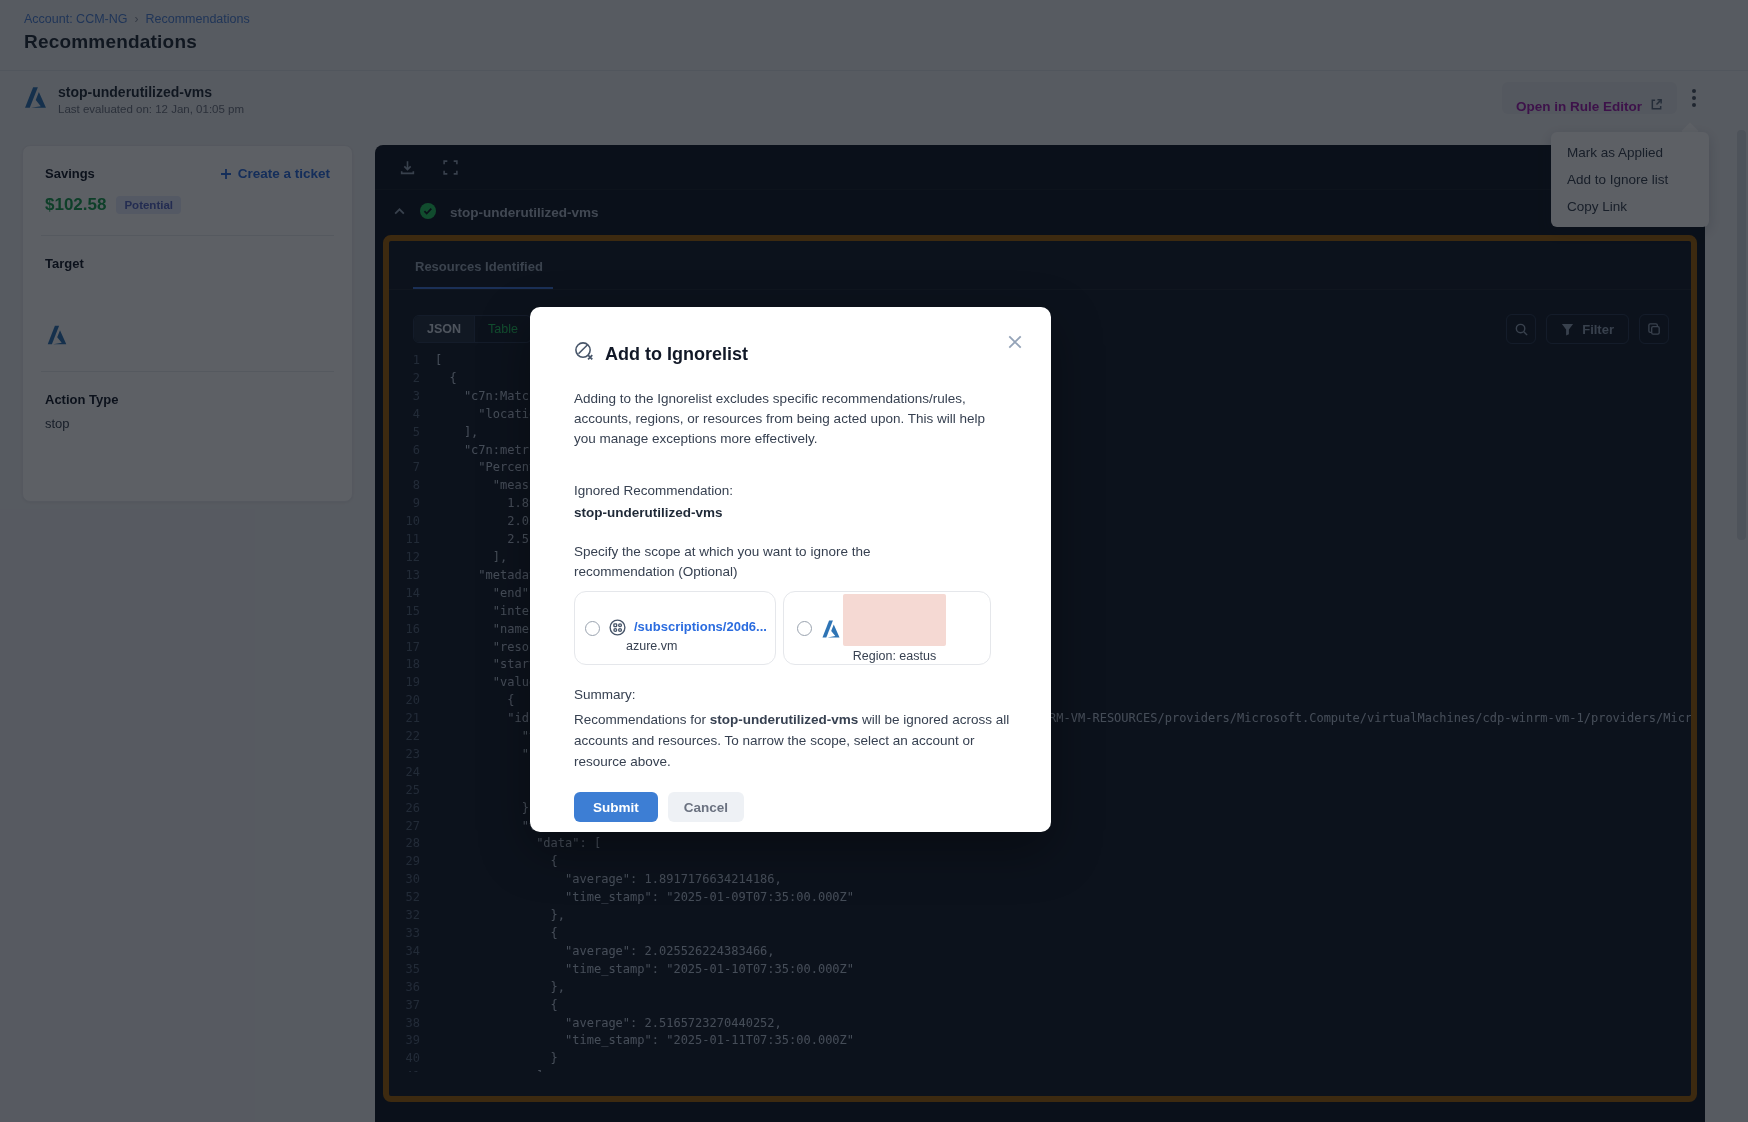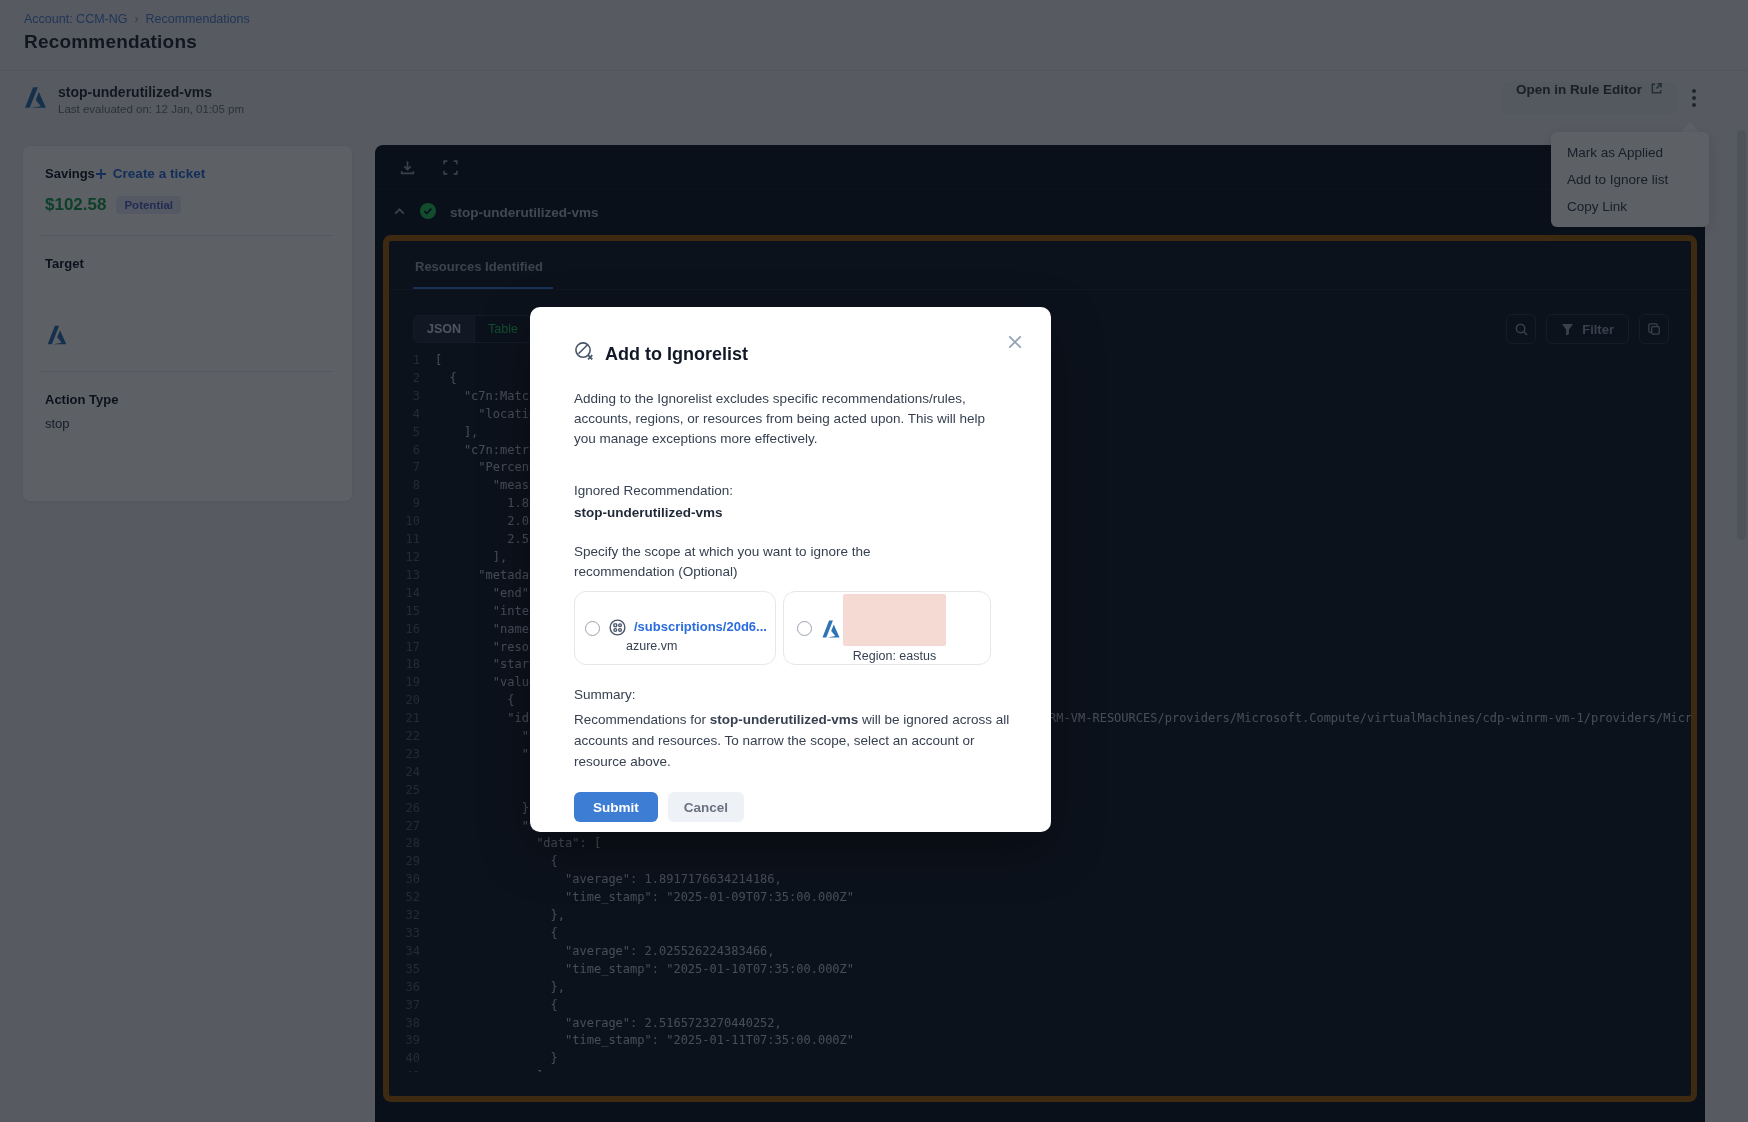--- a/index.html
+++ b/index.html
@@ -14,37 +14,37 @@
 
   
   .crumbs{left:24px;top:12px;font-size:12.5px;color:var(--crumb);display:flex;gap:7px;align-items:center}
   .crumbs .sep{color:#8a94a3;font-size:12px}
   .page-title{left:24px;top:31px;font-size:19px;font-weight:700;color:#1f2937;letter-spacing:.2px}
   .head-divider{left:0;top:70px;width:1748px;height:1px;background:#dde1e7}
 
   .rule-azure{left:22px;top:84px}
   .rule-name{left:58px;top:84px;font-size:14px;font-weight:700;color:#1f2937}
   .rule-sub{left:58px;top:103px;font-size:11.5px;color:#6b7280}
-  .open-btn{left:1502px;top:82px;height:32px;padding:0 14px;display:flex;align-items:flex-start;gap:8px;
-    background:#e3e7ec;border:none;border-radius:6px;color:#404040;font-size:13.5px;font-weight:700;cursor:pointer}
+  .open-btn{left:1502px;top:82px;height:32px;padding:0 14px;display:flex;align-items:flex-end;gap:8px;
+    background:#e3e7ec;border:none;border-radius:6px;color:#a21caf;font-size:13.5px;font-weight:700;cursor:pointer}
   .kebab{left:1678px;top:82px;width:32px;height:32px;border:none;background:transparent;cursor:pointer;
     display:flex;flex-direction:column;align-items:center;justify-content:center;gap:3px}
   .kebab i{width:4px;height:4px;border-radius:50%;background:#4b5563}
 
   
   .menu{left:1551px;top:132px;width:158px;background:#fff;border-radius:6px;
     box-shadow:0 4px 14px rgba(15,23,42,.18);padding:7px 0;z-index:10}
   .menu-notch{left:1684px;top:125px;width:12px;height:12px;background:#fff;transform:rotate(45deg);z-index:10}
   .menu-item{padding:6px 16px;font-size:13.5px;color:#374151;cursor:pointer;white-space:nowrap}
 
   
   .side{left:22px;top:145px;width:331px;height:357px;background:#fff;border:1px solid #e6e8ec;
     border-radius:8px;box-shadow:0 1px 3px rgba(15,23,42,.06);padding:20px 22px}
   .side h4{font-size:13px;font-weight:700;color:#111827}
-  .savings-row{display:flex;justify-content:flex-start;align-items:flex-start}
+  .savings-row{display:flex;justify-content:space-between;align-items:flex-start}
   .create-link{display:flex;gap:6px;align-items:center;color:var(--link);font-size:13.5px;font-weight:700;cursor:pointer}
   .amount-row{display:flex;align-items:center;gap:10px;margin-top:14px}
   .amount{font-size:17px;font-weight:700;color:var(--green)}
   .badge{background:var(--badge-bg);color:var(--badge-tx);font-size:11.5px;font-weight:600;
     padding:3px 8px;border-radius:4px}
   .side .divider{height:1px;background:#e7e9ed;margin:20px -4px}
   .side .tgt-icon{margin-top:52px}
   .side .val{font-size:13px;color:#374151;margin-top:9px}
   .d1{margin-top:22px}
   .d2{margin-top:54px}

